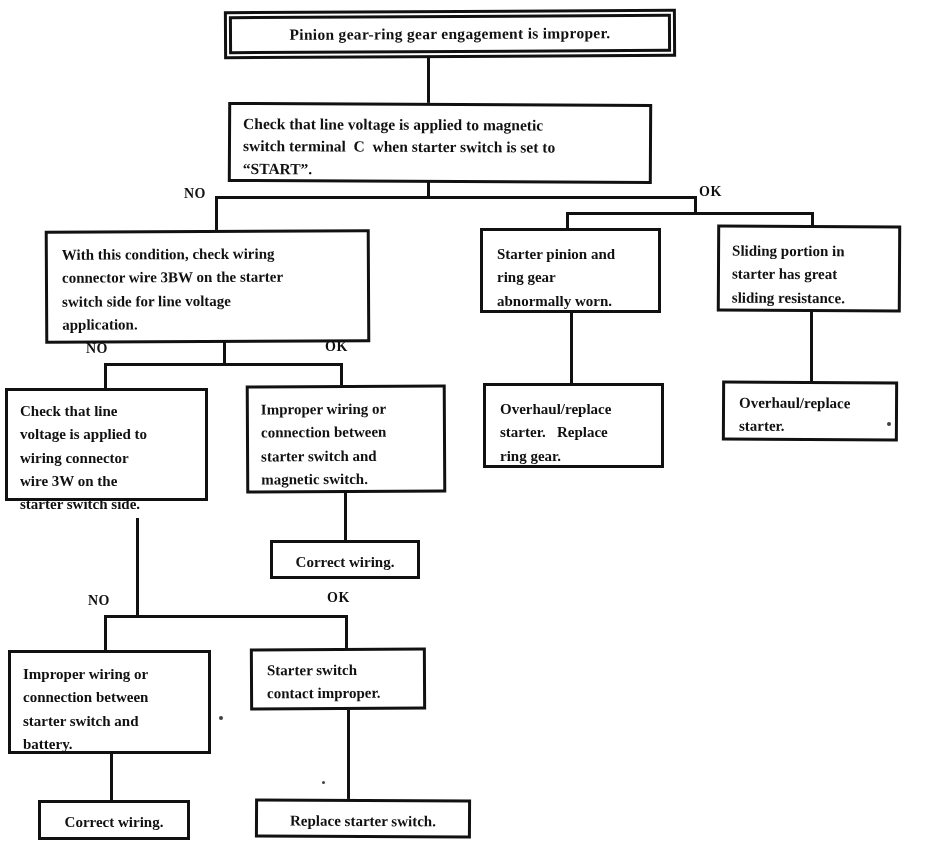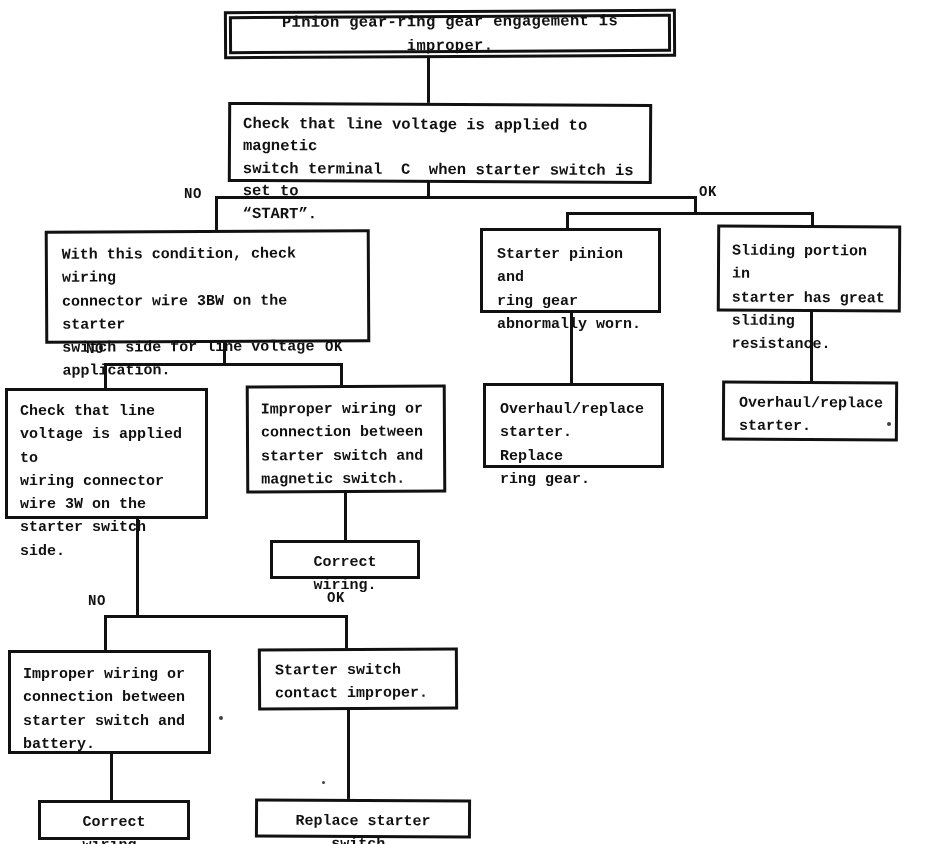--- a/index.html
+++ b/index.html
@@ -1,18 +1,18 @@
 <!DOCTYPE html>
 <html><head>
 <meta charset="utf-8">
 <style>
   html,body { margin:0; padding:0; background:#ffffff; }
   .canvas {
     position:relative; width:928px; height:844px; background:#ffffff;
-    font-family:Liberation Mono, monospace; font-weight:bold; color:#111111;
+    font-family:Liberation Serif, serif; font-weight:bold; color:#111111;
     overflow:hidden;
   }
   .box {
     position:absolute; border:3px solid #111111; background:#ffffff;
     box-sizing:border-box; font-size:15px; line-height:1.55;
   }
   .box .txt { display:block; padding:8px 12px; white-space:pre-wrap; }
   .dbl { padding:2px; }
   .dbl .innerframe {
     border:3px solid #111111; width:100%; height:100%; box-sizing:border-box;
@@ -77,21 +77,21 @@
 abnormally worn.</span>
   </div>
 
   <div class="vline" style="left:223px; top:342px; height:23px;"></div>
   <div class="hline" style="left:104px; top:363px; width:239px;"></div>
   <div class="vline" style="left:104px; top:363px; height:27px;"></div>
   <div class="vline" style="left:340px; top:363px; height:24px;"></div>
   <div class="blabel" style="left:86px; top:341px;">NO</div>
   <div class="blabel" style="left:325px; top:339px;">OK</div>
 
-  <div class="box" style="left:5px; top:388px; width:203px; height:131px;">
+  <div class="box" style="left:5px; top:388px; width:203px; height:113px;">
     <span class="txt" style="padding:9px 12px;">Check that line
 voltage is applied to
 wiring connector
 wire 3W on the
 starter switch side.</span>
   </div>
 
   <div class="box r1" style="left:246px; top:385px; width:200px; height:108px;">
     <span class="txt" style="padding:10px 12px;">Improper wiring or
 connection between
@@ -125,21 +125,21 @@
   <div class="blabel" style="left:88px; top:593px;">NO</div>
   <div class="blabel" style="left:327px; top:590px;">OK</div>
 
   <div class="box" style="left:8px; top:650px; width:203px; height:104px;">
     <span class="txt" style="padding:10px 12px;">Improper wiring or
 connection between
 starter switch and
 battery.</span>
   </div>
 
-  <div class="box r1" style="left:258px; top:648px; width:200px; height:62px;">
+  <div class="box r1" style="left:250px; top:648px; width:176px; height:62px;">
     <span class="txt" style="padding:8px 14px;">Starter switch
 contact improper.</span>
   </div>
 
   <div class="vline" style="left:110px; top:753px; height:48px;"></div>
   <div class="box ctr" style="left:38px; top:800px; width:152px; height:40px;">
     <span class="txt">Correct wiring.</span>
   </div>
 
   <div class="vline" style="left:347px; top:710px; height:90px;"></div>

